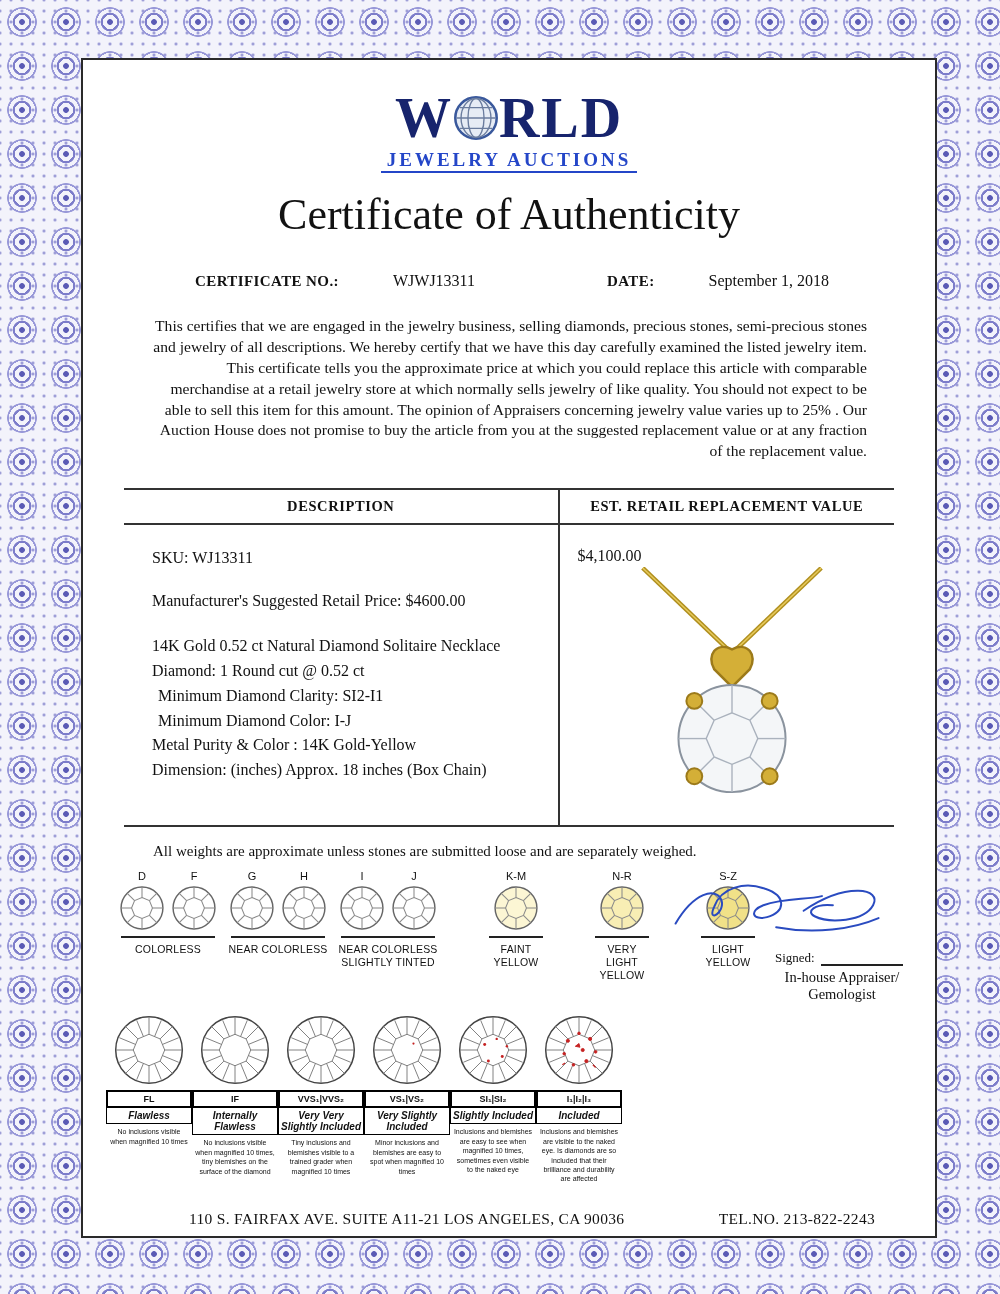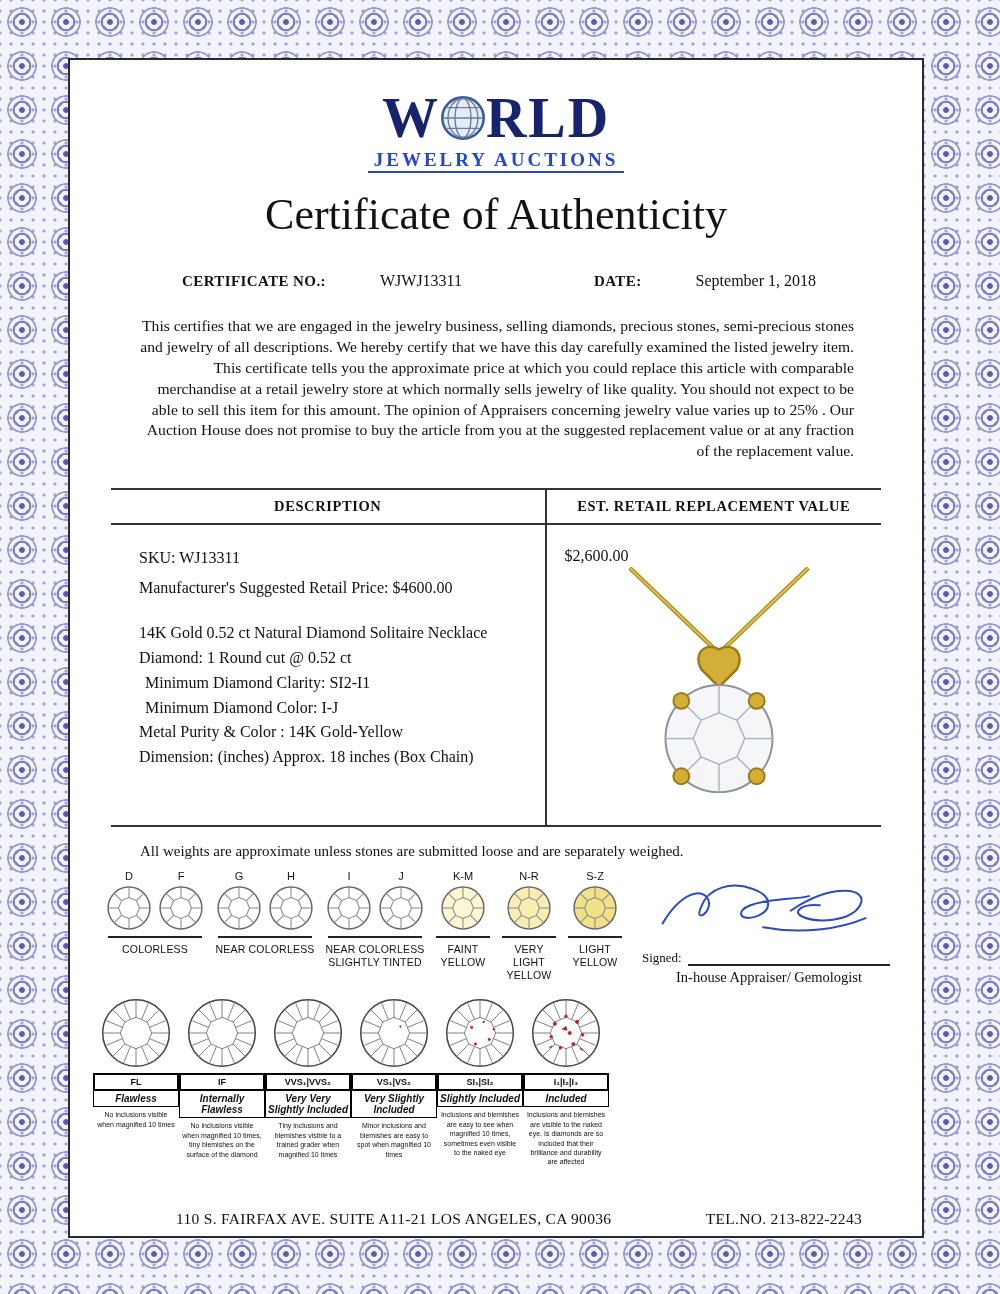--- a/index.html
+++ b/index.html
@@ -7,21 +7,21 @@
         font-family:"Liberation Serif", serif;color:#111;}
   
   .frame{position:absolute;inset:0;background-color:#f3f3fb;
     background-image:
       radial-gradient(circle, #5a5ab5 2.5px, transparent 3.2px),
       radial-gradient(circle, transparent 7px, #7d7dca 7px 9px, transparent 9.6px),
       radial-gradient(circle, transparent 13px, #9898d8 13px 14.5px, transparent 15.2px),
       radial-gradient(circle, #8c8cd0 1px, transparent 1.6px);
     background-size:44px 44px,44px 44px,44px 44px,11px 11px;
     background-position:0 0,0 0,0 0,5.5px 5.5px;}
-  .cert{position:absolute;left:68px;top:58px;width:856px;height:1180px;box-sizing:border-box;
+  .cert{position:absolute;left:81px;top:58px;width:856px;height:1180px;box-sizing:border-box;
         background:#fff;border:2px solid #2a2a2a;display:flex;flex-direction:column;}
   
   .logo{margin-top:30px;text-align:center;line-height:1;}
   .logo-word{font-size:56px;font-weight:bold;color:#17246d;letter-spacing:2px;}
   .logo-word .globe{vertical-align:-4px;}
   .logo-sub{margin-top:4px;font-size:19px;font-weight:bold;color:#2446c8;letter-spacing:3px;
             border-bottom:2px solid #2446c8;display:inline-block;padding:0 6px 2px;}
   
   .title{margin:16px 0 0;text-align:center;font-size:44px;font-weight:normal;color:#121212;}
   
@@ -32,33 +32,33 @@
   
   .body{margin:26px 68px 0;font-size:15.6px;line-height:1.34;text-align:right;}
   
   .dtable{margin:26px 41px 0;border-top:2px solid #333;border-bottom:2px solid #333;}
   .thead{display:flex;border-bottom:2px solid #333;}
   .th{box-sizing:border-box;padding:8px 4px;font-weight:bold;font-size:14.5px;letter-spacing:.6px;text-align:center;}
   .col-l{width:56.3%;} .col-r{width:43.7%;border-left:2px solid #333;}
   .tbody{display:flex;height:300px;}
   .td{box-sizing:border-box;}
   .td.col-l{padding:24px 10px 0 28px;font-size:16px;}
-  .sku{margin:0 0 12px;} .msrp{margin:0 0 24px;}
+  .sku{margin:0 0 25px;} .msrp{margin:0 0 24px;}
   .desc-lines p{margin:0;line-height:1.55;}
   .desc-lines p.indent{padding-left:6px;}
   .td.col-r{padding:22px 8px 0 18px;position:relative;font-size:16px;}
   .value{margin:0;}
   .pendant{display:block;margin:2px auto 0;}
   
   .note{margin:16px 0 0;padding-left:70px;font-size:15px;}
   
   .lower{margin-top:10px;display:flex;padding:0 26px 0 34px;}
   .color-chart{display:flex;gap:8px;}
   .cgroup{display:flex;flex-direction:column;align-items:center;}
-  .w2{width:102px;} .w1{width:58px;}
+  .w2{width:102px;} .w1{width:58px;margin-left:40px;}
   .gcells{display:flex;justify-content:center;gap:4px;}
   .gcell{display:flex;flex-direction:column;align-items:center;width:48px;}
   .glet{font-family:"Liberation Sans",sans-serif;font-size:11px;margin-bottom:3px;}
   .bracket{width:92%;border-bottom:2px solid #222;height:5px;margin-bottom:5px;}
   .glabel{font-family:"Liberation Sans",sans-serif;font-size:10.5px;text-align:center;line-height:1.25;letter-spacing:.2px;}
   .c-white{color:#ffffff;} .c-faint{color:#fcf6d4;} .c-vlight{color:#f8eeb4;} .c-light{color:#f1e188;}
   
   .sig{flex:1;margin-left:18px;position:relative;padding-top:34px;}
   .sig-script{position:absolute;right:16px;top:6px;}
   .sig-row{display:flex;align-items:flex-end;margin-top:46px;}
@@ -165,21 +165,21 @@
           <div class="desc-lines">
             <p>14K Gold 0.52 ct Natural Diamond Solitaire Necklace</p>
             <p>Diamond: 1 Round cut @ 0.52 ct</p>
             <p class="indent">Minimum Diamond Clarity: SI2-I1</p>
             <p class="indent">Minimum Diamond Color: I-J</p>
             <p>Metal Purity &amp; Color : 14K Gold-Yellow</p>
             <p>Dimension: (inches) Approx. 18 inches (Box Chain)</p>
           </div>
         </div>
         <div class="td col-r">
-          <p class="value">$2,600.00</p>
+          <p class="value">$4,100.00</p>
           <svg class="pendant" width="238" height="240" viewBox="0 0 240 240">
             <path d="M30,0 L120,86" stroke="#b08f1e" stroke-width="4.5" fill="none"></path>
             <path d="M30,0 L120,86" stroke="#e6c95c" stroke-width="1.6" fill="none"></path>
             <path d="M210,0 L120,86" stroke="#b08f1e" stroke-width="4.5" fill="none"></path>
             <path d="M210,0 L120,86" stroke="#e6c95c" stroke-width="1.6" fill="none"></path>
             <path d="M120,82 C104,74 94,88 102,102 L120,120 L138,102 C146,88 136,74 120,82 Z" fill="#d4af37" stroke="#9c7a1a" stroke-width="2.5"></path>
             <circle cx="120" cy="172" r="54" fill="#f4f6f8" stroke="#8a939e" stroke-width="2"></circle>
             <polygon points="120,146 138,153.5 146,172 138,190.5 120,198 102,190.5 94,172 102,153.5" fill="none" stroke="#aab2bd" stroke-width="1.4"></polygon>
             <g stroke="#aab2bd" stroke-width="1.4">
               <line x1="120" y1="146" x2="120" y2="118"></line>

